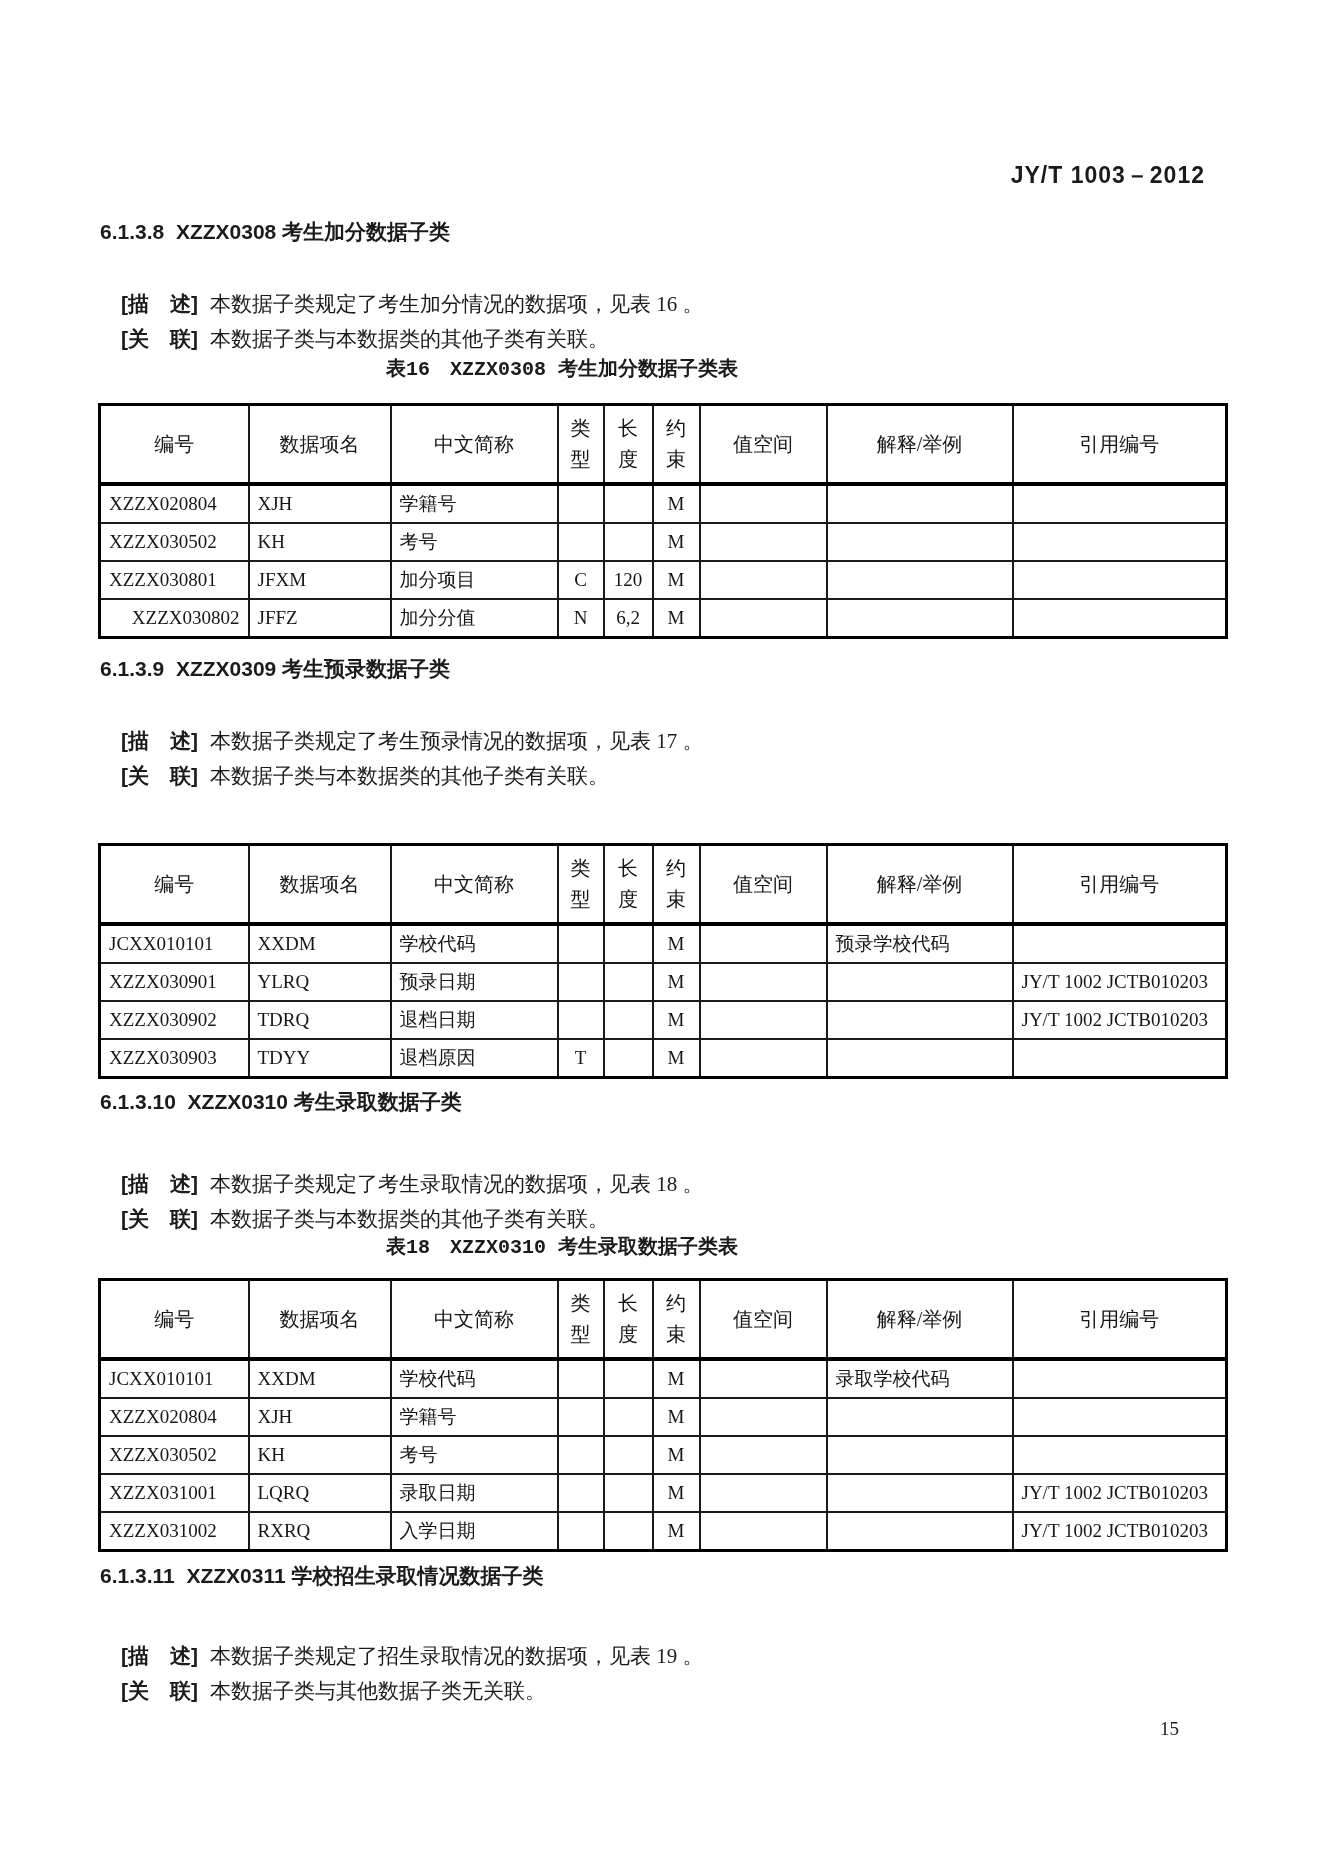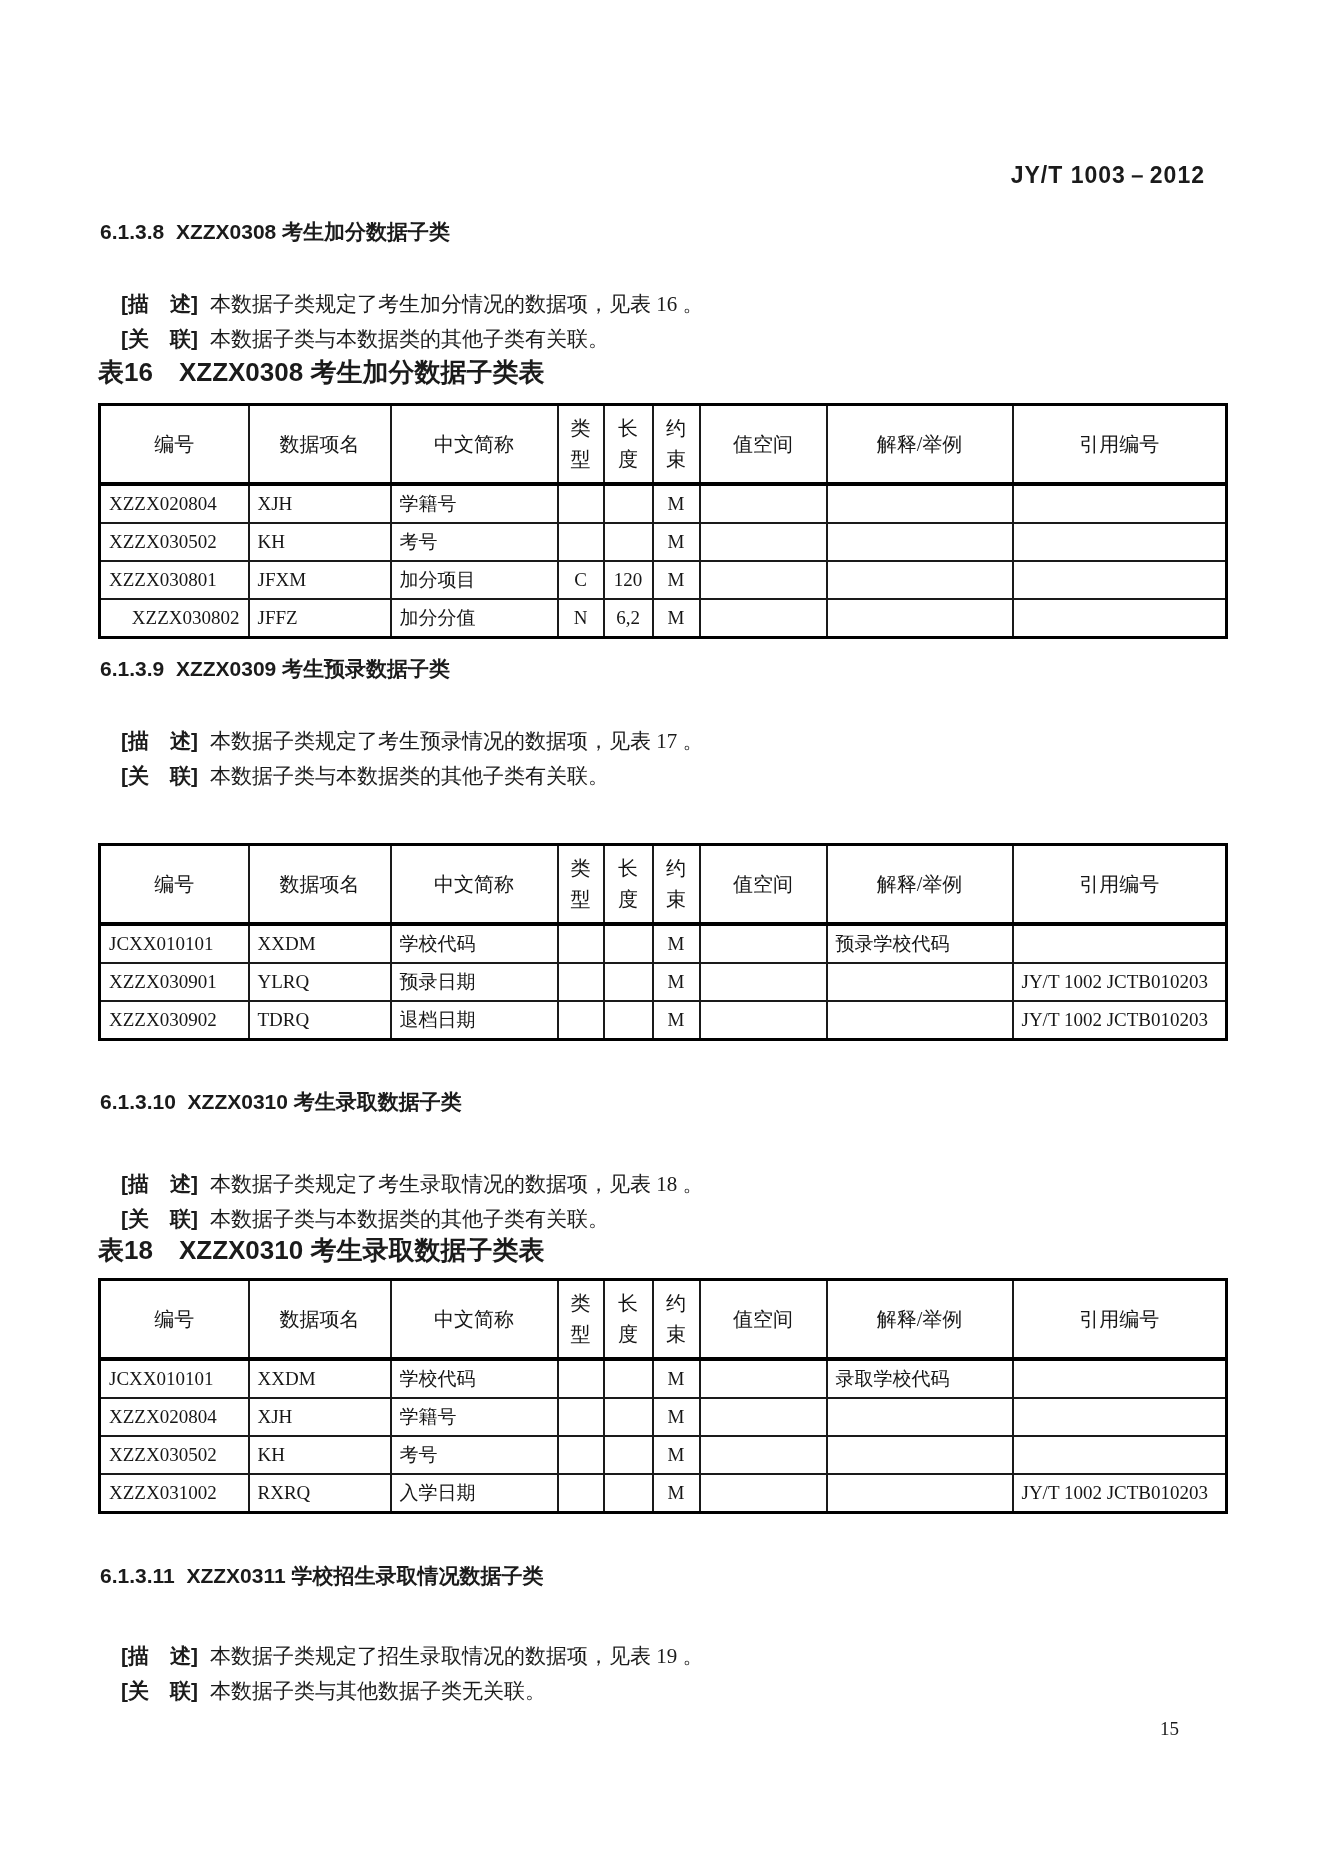--- a/index.html
+++ b/index.html
@@ -17,23 +17,23 @@
     position:absolute; left:100px;
     font-family:"Liberation Sans","DejaVu Sans",sans-serif;
     font-weight:bold; font-size:21px; white-space:pre;
   }
   .para { position:absolute; left:100px; font-size:21px; white-space:pre; }
   .para .lbl {
     font-family:"Liberation Sans","DejaVu Sans",sans-serif;
     font-weight:bold; margin-right:12px;
   }
   .tbl-title {
-    position:absolute; left:98px; width:928px; text-align:left;
-    font-family:Liberation Sans, sans-serif;
-    font-weight:bold; font-size:26px; white-space:pre;
+    position:absolute; left:98px; width:928px; text-align:center;
+    font-family:Liberation Mono, monospace;
+    font-weight:bold; font-size:20px; white-space:pre;
   }
   table.doc-table {
     position:absolute; left:98px; border-collapse:collapse;
     table-layout:fixed; font-size:19px; color:#161616;
   }
   table.doc-table th, table.doc-table td {
     border:2px solid #1a1a1a; padding:0 8px; overflow:hidden;
   }
   table.doc-table { border:3px solid #000; }
   table.doc-table th {
@@ -200,20 +200,31 @@
           <td style="text-align: left;">XZZX030902</td>
           <td style="text-align: left;">TDRQ</td>
           <td style="text-align: left;">退档日期</td>
           <td style="text-align: center;"></td>
           <td style="text-align: center;"></td>
           <td style="text-align: center;">M</td>
           <td style="text-align: left;"></td>
           <td style="text-align: left;"></td>
           <td style="text-align: left;">JY/T 1002 JCTB010203</td>
         </tr>
+        <tr>
+          <td style="text-align: left;">XZZX030903</td>
+          <td style="text-align: left;">TDYY</td>
+          <td style="text-align: left;">退档原因</td>
+          <td style="text-align: center;">T</td>
+          <td style="text-align: center;"></td>
+          <td style="text-align: center;">M</td>
+          <td style="text-align: left;"></td>
+          <td style="text-align: left;"></td>
+          <td style="text-align: left;"></td>
+        </tr>
       </tbody>
     </table>
 
   <div class="sec-heading" style="top:1088px;">6.1.3.10  XZZX0310 考生录取数据子类</div>
   <div class="para" style="top:1145px;">
     <span class="lbl">[描　述]</span><span>本数据子类规定了考生录取情况的数据项，见表 18 。</span>
   </div>
   <div class="para" style="top:1180px;">
     <span class="lbl">[关　联]</span><span>本数据子类与本数据类的其他子类有关联。</span>
   </div>
@@ -274,20 +285,31 @@
           <td style="text-align: left;">KH</td>
           <td style="text-align: left;">考号</td>
           <td style="text-align: center;"></td>
           <td style="text-align: center;"></td>
           <td style="text-align: center;">M</td>
           <td style="text-align: left;"></td>
           <td style="text-align: left;"></td>
           <td style="text-align: left;"></td>
         </tr>
         <tr>
+          <td style="text-align: left;">XZZX031001</td>
+          <td style="text-align: left;">LQRQ</td>
+          <td style="text-align: left;">录取日期</td>
+          <td style="text-align: center;"></td>
+          <td style="text-align: center;"></td>
+          <td style="text-align: center;">M</td>
+          <td style="text-align: left;"></td>
+          <td style="text-align: left;"></td>
+          <td style="text-align: left;">JY/T 1002 JCTB010203</td>
+        </tr>
+        <tr>
           <td style="text-align: left;">XZZX031002</td>
           <td style="text-align: left;">RXRQ</td>
           <td style="text-align: left;">入学日期</td>
           <td style="text-align: center;"></td>
           <td style="text-align: center;"></td>
           <td style="text-align: center;">M</td>
           <td style="text-align: left;"></td>
           <td style="text-align: left;"></td>
           <td style="text-align: left;">JY/T 1002 JCTB010203</td>
         </tr>

